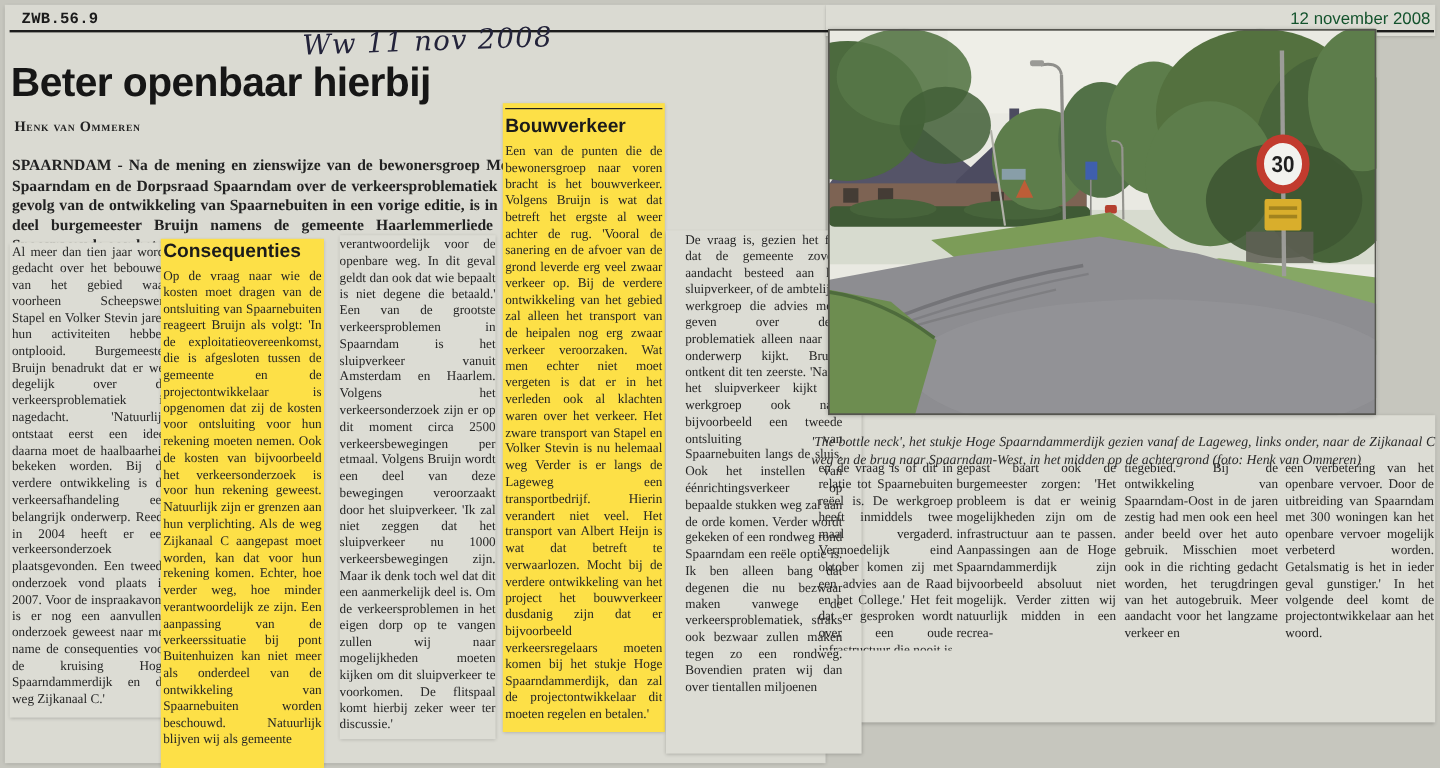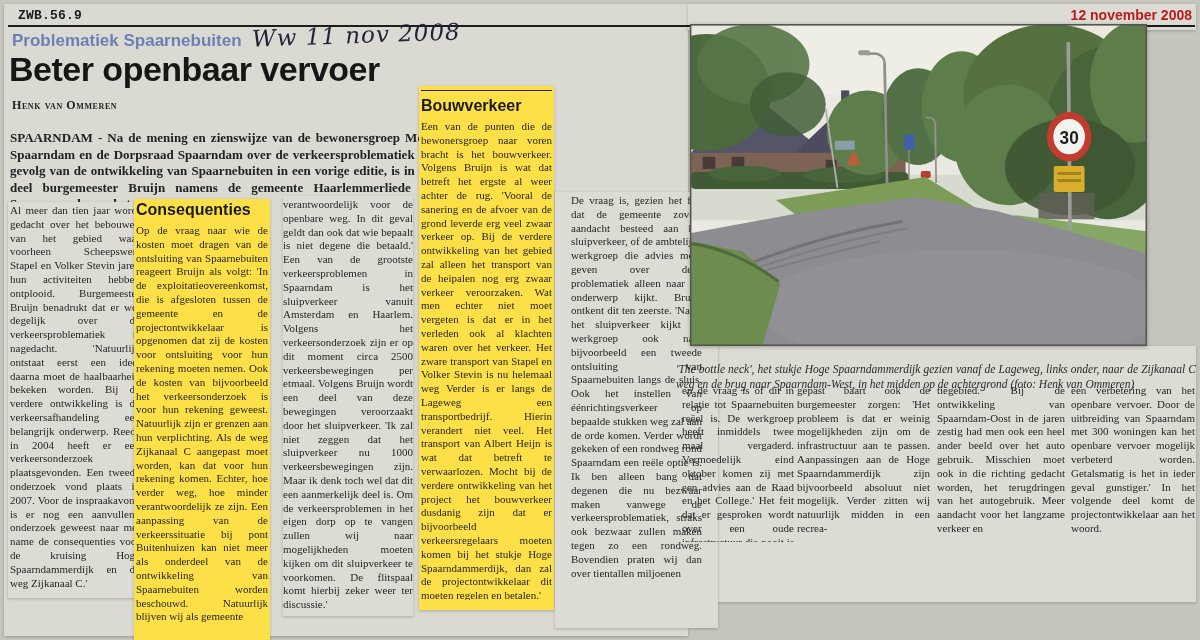--- a/index.html
+++ b/index.html
@@ -11,22 +11,22 @@
   .tone-b{background:#fde047;}
   .rule{position:absolute;background:#1c1c1c;}
   .sans{font-family:"Liberation Sans",sans-serif;}
   .body-text{font-size:11px;line-height:13.8px;text-align:justify;margin:0;
              overflow:hidden;}
   .col{position:absolute;}
   .colhead{font-family:"Liberation Sans",sans-serif;font-weight:bold;
            font-size:16px;line-height:18px;margin:0 0 5px 0;color:#1b1b1b;}
   #masthead-code{position:absolute;left:18px;top:8px;font-weight:bold;
            font-size:13px;letter-spacing:.2px;color:#1b1b1b;font-family:Liberation Mono, monospace;}
-  #date-label{position:absolute;right:8px;top:7px;font-weight:bold;
-           font-size:14px;color:#b91c1c;}
+  #date-label{position:absolute;right:8px;top:7px;font-weight:normal;
+           font-size:14px;color:#14532d;}
   #kicker{position:absolute;left:12px;top:31px;font-weight:bold;font-size:17px;
            color:#6b80b5;}
   #handwritten{position:absolute;left:252px;top:22px;font-size:23px;
            font-family:"DejaVu Serif",serif;font-style:italic;color:#23233a;
            transform:rotate(-2deg);letter-spacing:1px;}
   #headline{position:absolute;left:9px;top:50px;font-weight:bold;font-size:34px;
            letter-spacing:-.5px;color:#161616;}
   #byline{position:absolute;left:12px;top:98px;font-weight:bold;font-size:12px;
            font-variant:small-caps;letter-spacing:.6px;color:#222;}
   #lead{position:absolute;left:10px;top:117px;width:424px;font-weight:bold;
@@ -44,23 +44,22 @@
 <div id="canvas">
 
   <div class="clip" style="left:4px;top:4px;width:684px;height:632px;"></div>
   <div class="clip tone-a" style="left:674px;top:346px;width:522px;height:256px;"></div>
   <div class="clip tone-a" style="left:688px;top:4px;width:508px;height:26px;"></div>
 
   <div id="masthead-code" class="sans">ZWB.56.9</div>
   <div id="date-label" class="sans">12 november 2008</div>
   <div class="rule" style="left:8px;top:25px;width:1187px;height:2px;"></div>
 
-  <div id="kicker" class="sans">Problematiek Spaarnebuiten</div>
   <div id="handwritten">Ww 11 nov 2008</div>
-  <div id="headline" class="sans">Beter openbaar vervoer</div>
+  <div id="headline" class="sans">Beter openbaar hierbij</div>
   <div id="byline">Henk van Ommeren</div>
   <p id="lead">SPAARNDAM - Na de mening en zienswijze van de bewonersgroep Mooi Spaarndam en de Dorpsraad Spaarndam over de verkeersproblematiek als gevolg van de ontwikkeling van Spaarnebuiten in een vorige editie, is in dit deel burgemeester Bruijn namens de gemeente Haarlemmerliede en Spaarnwoude aan het woord.</p>
 
   <div class="col clip tone-a" style="left:8px;top:202px;width:130px;height:392px;padding:2px 2px;">
     <p class="body-text" style="height:388px;">Al meer dan tien jaar wordt gedacht over het bebouwen van het gebied waar voorheen Scheepswerf Stapel en Volker Stevin jaren hun activiteiten hebben ontplooid. Burgemeester Bruijn benadrukt dat er wel degelijk over de verkeersproblematiek is nagedacht. 'Natuurlijk ontstaat eerst een idee, daarna moet de haalbaarheid bekeken worden. Bij de verdere ontwikkeling is de verkeersafhandeling een belangrijk onderwerp. Reeds in 2004 heeft er een verkeersonderzoek plaatsgevonden. Een tweede onderzoek vond plaats in 2007. Voor de inspraakavond is er nog een aanvullend onderzoek geweest naar met name de consequenties voor de kruising Hoge Spaarndammerdijk en de weg Zijkanaal C.'</p>
   </div>
 
   <div class="col clip tone-b" style="left:134px;top:199px;width:132px;height:437px;padding:2px 2px;">
     <h3 class="colhead">Consequenties</h3>
     <p class="body-text" style="height:410px;">Op de vraag naar wie de kosten moet dragen van de ontsluiting van Spaarnebuiten reageert Bruijn als volgt: 'In de exploitatieovereenkomst, die is afgesloten tussen de gemeente en de projectontwikkelaar is opgenomen dat zij de kosten voor ontsluiting voor hun rekening moeten nemen. Ook de kosten van bijvoorbeeld het verkeersonderzoek is voor hun rekening geweest. Natuurlijk zijn er grenzen aan hun verplichting. Als de weg Zijkanaal C aangepast moet worden, kan dat voor hun rekening komen. Echter, hoe verder weg, hoe minder verantwoordelijk ze zijn. Een aanpassing van de verkeerssituatie bij pont Buitenhuizen kan niet meer als onderdeel van de ontwikkeling van Spaarnebuiten worden beschouwd. Natuurlijk blijven wij als gemeente</p>

